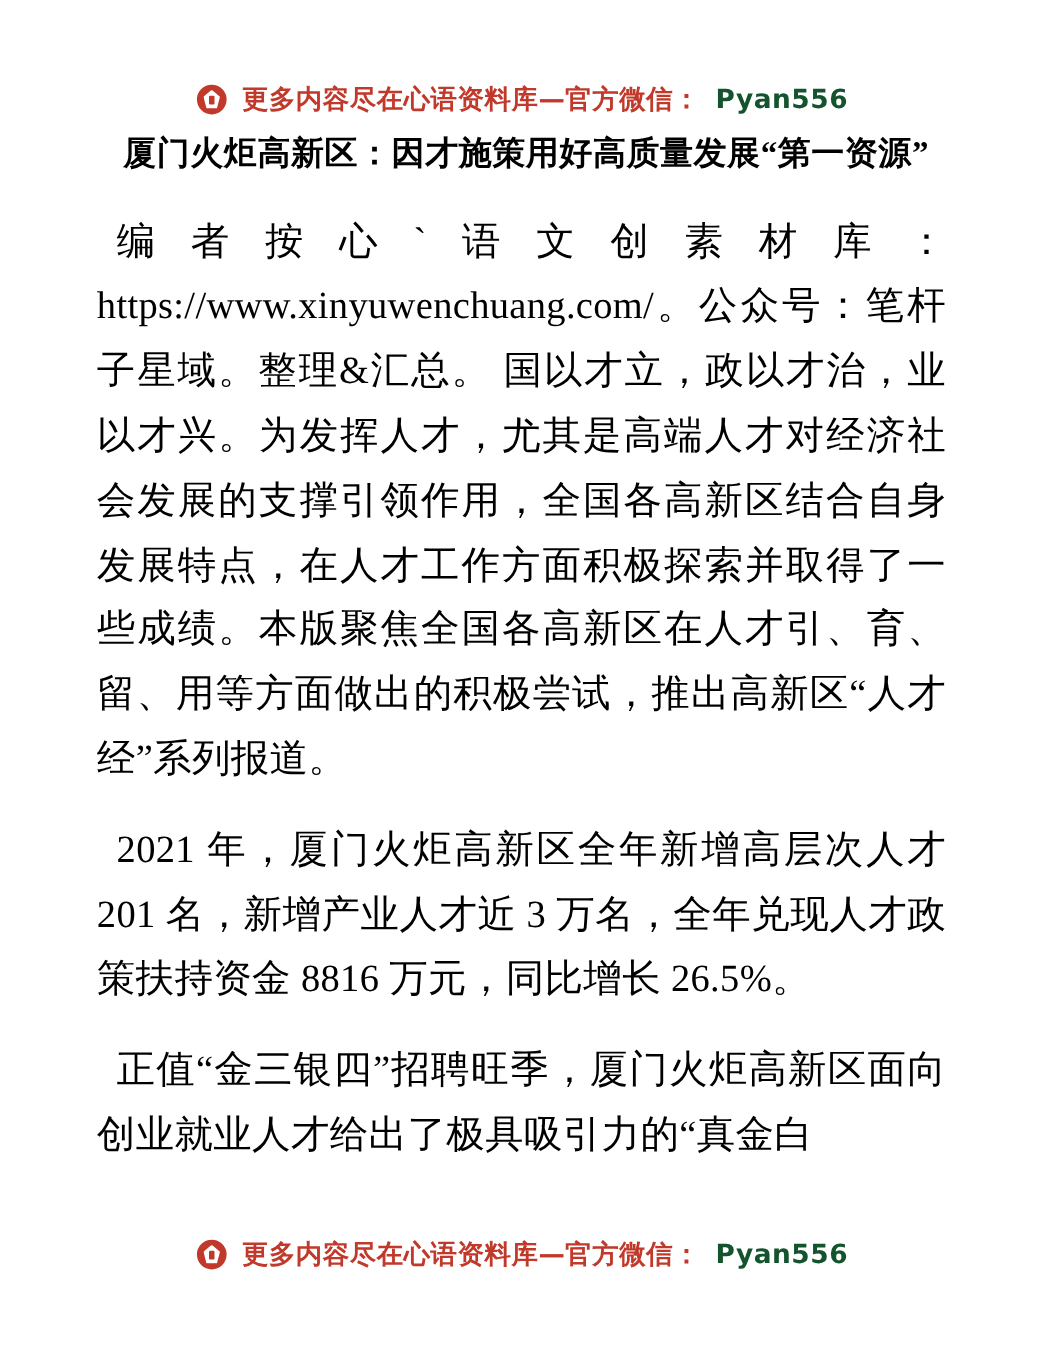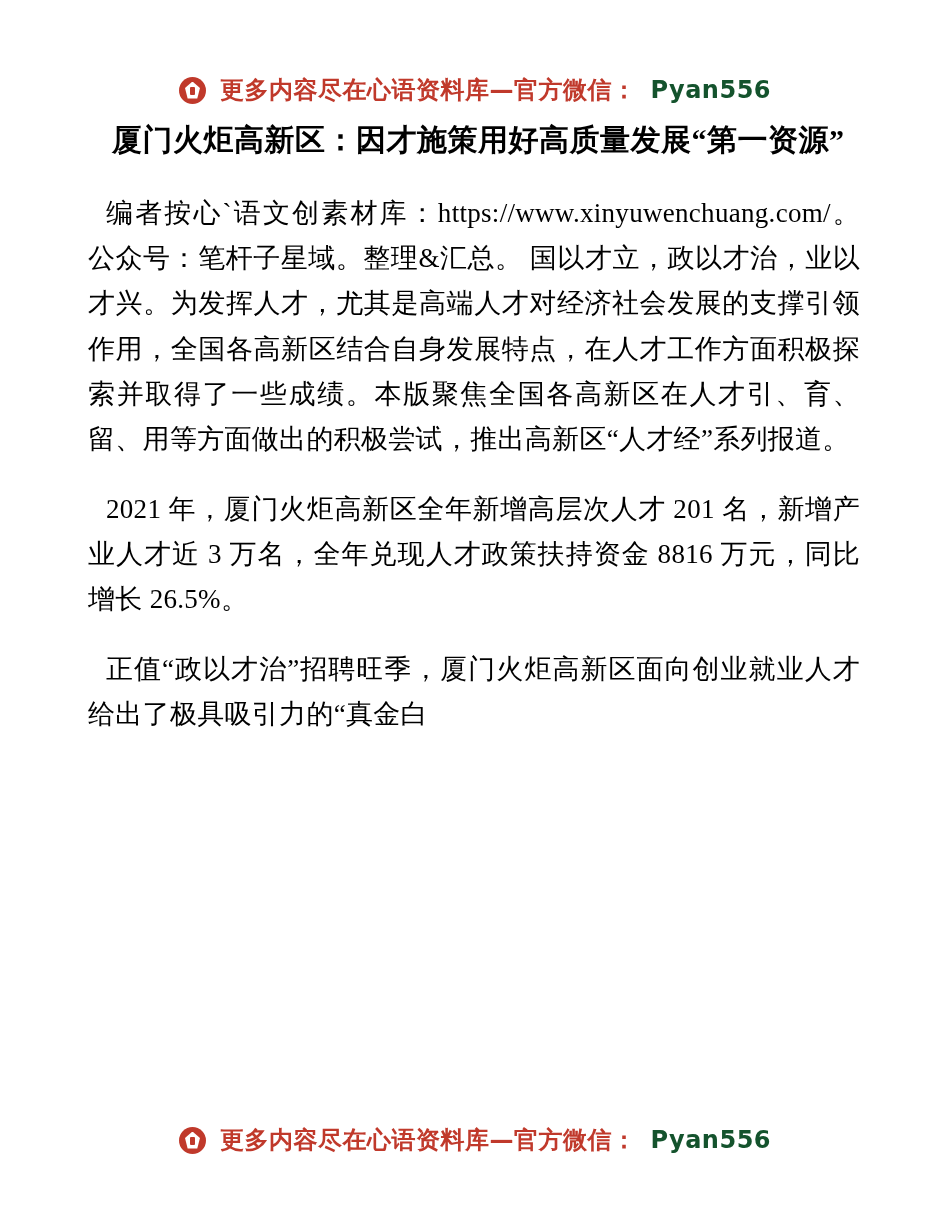--- a/index.html
+++ b/index.html
@@ -92,21 +92,21 @@
   .title {
     font-size: 30px;
     line-height: 1.62;
     letter-spacing: 0.5px;
     text-indent: 24px;
     margin: 0 0 26px 0;
     font-family: "Liberation Serif", "DejaVu Serif", serif;
   }
 
   p.para {
-    font-size: 27px;
+    font-size: 35px;
     line-height: 1.68;
     letter-spacing: 0.3px;
     margin: 0 0 24px 0;
     text-indent: 18px;
     text-align: justify;
     text-justify: inter-ideograph;
     font-family: "Liberation Serif", "DejaVu Serif", serif;
   }
   p.para:last-child { margin-bottom: 0; }
 </style>
@@ -122,21 +122,21 @@
   </div>
 
   <div class="doc">
 
     <h1 class="title">厦门火炬高新区：因才施策用好高质量发展“第一资源”</h1>
 
     <p class="para">编者按心`语文创素材库：https://www.xinyuwenchuang.com/。公众号：笔杆子星域。整理&amp;汇总。 国以才立，政以才治，业以才兴。为发挥人才，尤其是高端人才对经济社会发展的支撑引领作用，全国各高新区结合自身发展特点，在人才工作方面积极探索并取得了一些成绩。本版聚焦全国各高新区在人才引、育、留、用等方面做出的积极尝试，推出高新区“人才经”系列报道。</p>
 
     <p class="para">2021 年，厦门火炬高新区全年新增高层次人才 201 名，新增产业人才近 3 万名，全年兑现人才政策扶持资金 8816 万元，同比增长 26.5%。</p>
 
-    <p class="para">正值“政以才治”招聘旺季，厦门火炬高新区面向创业就业人才给出了极具吸引力的“真金白</p>
+    <p class="para">正值“金三银四”招聘旺季，厦门火炬高新区面向创业就业人才给出了极具吸引力的“真金白</p>
 
   </div>
 
   <div class="watermark watermark-bottom">
     <span class="wm-logo"></span>
     <span class="wm-text-main">更多内容尽在心语资料库—官方微信：</span>
     <span class="wm-text-sub">Pyan556</span>
   </div>
 
 </div>

